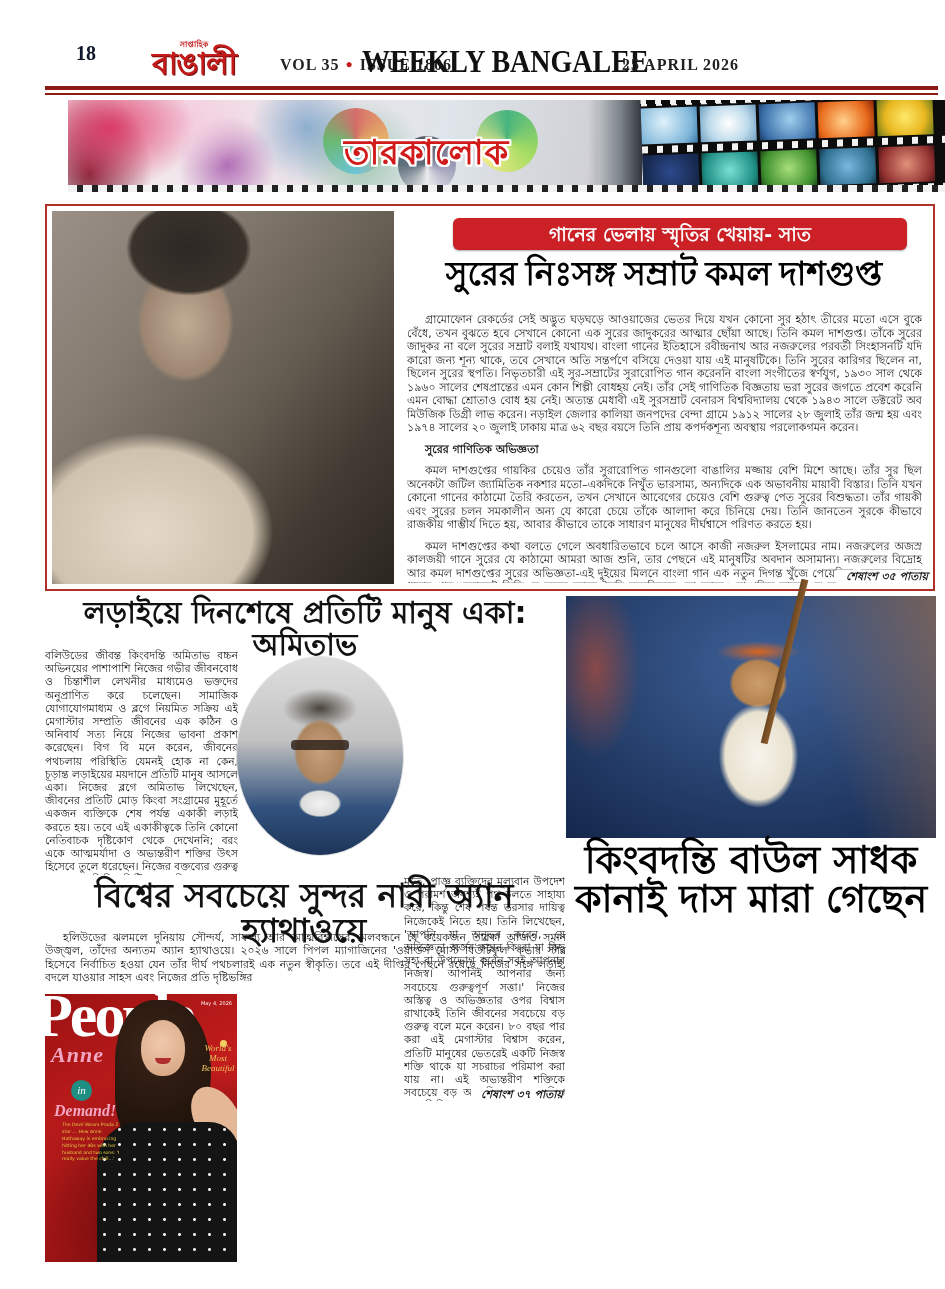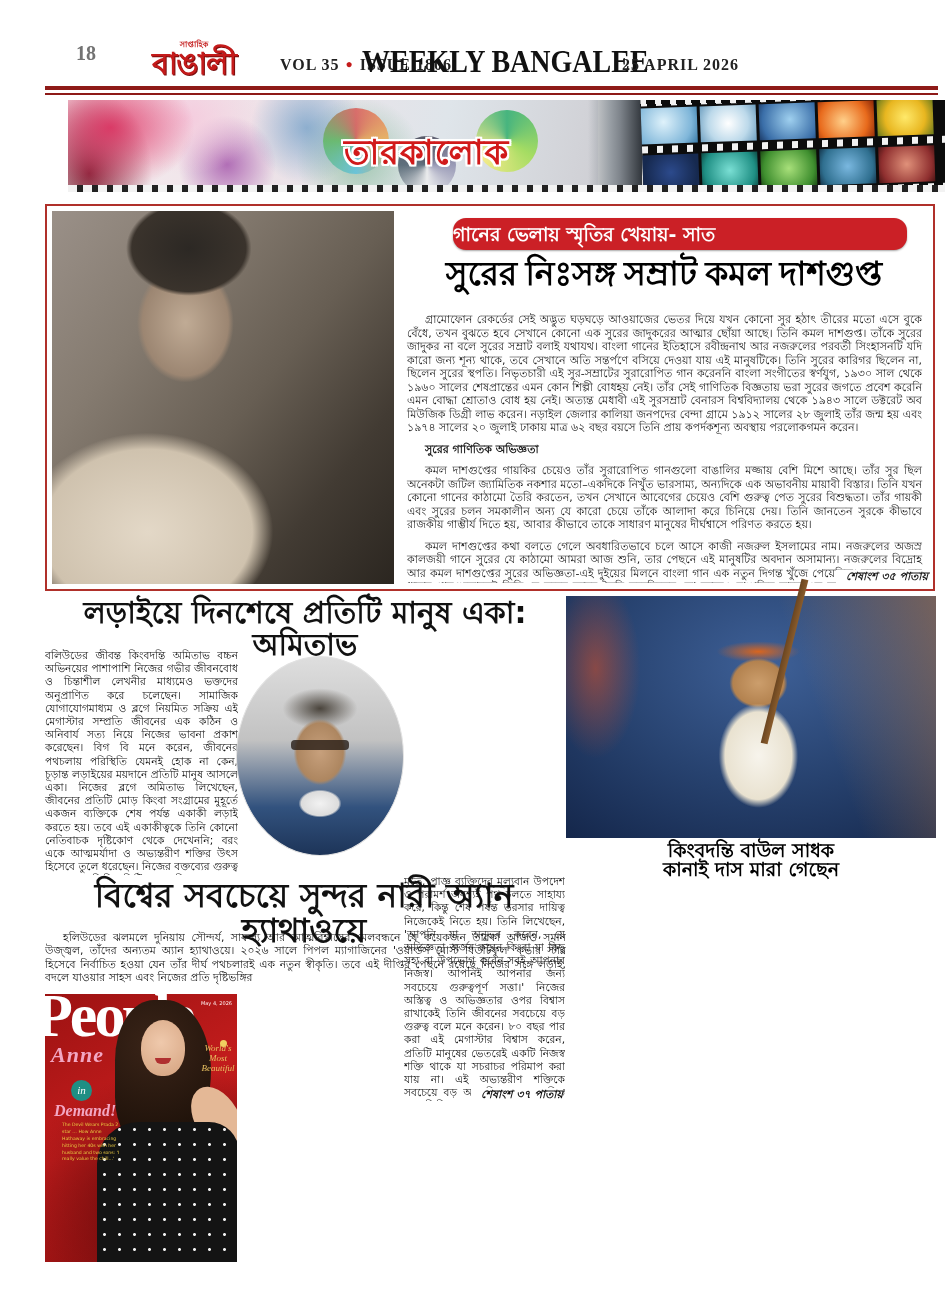--- a/index.html
+++ b/index.html
@@ -1,21 +1,21 @@
 <!DOCTYPE html>
 <html><head>
 <meta charset="utf-8">
 <style>
   html,body{margin:0;padding:0;background:#e8e8e8;}
   #page{position:relative;width:945px;height:1289px;background:#ffffff;overflow:hidden;
         font-family:"DejaVu Sans",sans-serif;color:#111;}
   .abs{position:absolute;}
 
   
-  .pageno{font-family:"Liberation Serif",serif;font-weight:bold;font-size:20px;color:#737373;}
+  .pageno{font-family:"Liberation Serif",serif;font-weight:bold;font-size:20px;color:#0f172a;}
   .logo{background:#fff;padding:1px 4px;text-align:center;line-height:1;}
   .logo-top{font-size:8px;color:#c41b1b;font-weight:bold;display:block;}
   .logo-main{font-size:30px;color:#c41b1b;font-weight:bold;letter-spacing:-1px;
              text-shadow:1px 1px 0 #7a0d0d;display:block;}
   .volissue,.hdate{font-family:"Liberation Serif",serif;font-weight:bold;font-size:16px;
              color:#222;letter-spacing:1px;white-space:nowrap;}
   .reddot{color:#c41b1b;font-size:12px;vertical-align:2px;padding:0 6px;}
   .masthead{font-family:"Liberation Serif",serif;font-weight:bold;font-size:28px;color:#111;
             letter-spacing:0px;transform:scaleY(1.12);transform-origin:top left;white-space:nowrap;}
   .rule1{background:#8e1a18;}
@@ -63,22 +63,22 @@
       background:repeating-linear-gradient(90deg,#f2f2f2 0 9px,#222 9px 15px);}
 
   
   .a1box{border:2.5px solid #b0302a;background:#fff;}
   .kphoto{background:
       radial-gradient(95px 72px at 40% 10%,#2c2824 0%,#3a332c 60%,rgba(58,51,44,0) 66%),
       radial-gradient(78px 96px at 39% 30%,#c0ab95 0%,#9c8672 55%,rgba(156,134,114,0) 62%),
       radial-gradient(30px 14px at 39% 36%,#6a5a4a 0%,rgba(106,90,74,0) 80%),
       radial-gradient(190px 150px at 28% 86%,#e3d8c7 0%,#cfc2ae 55%,rgba(207,194,174,0) 66%),
       linear-gradient(128deg,#9a9088 0%,#857b70 28%,#675e53 55%,#423b33 78%,#2b2620 100%);}
-  .kicker{background:#cb2026;border-radius:13px;color:#fff;font-weight:bold;font-size:19px;
-      text-align:left;line-height:32px;box-shadow:0 1px 2px rgba(0,0,0,.35);}
+  .kicker{background:#cb2026;border-radius:6px;color:#fff;font-weight:bold;font-size:19px;
+      text-align:center;line-height:32px;box-shadow:0 1px 2px rgba(0,0,0,.35);}
   .headline{font-weight:bold;color:#000;text-align:center;line-height:1.1;}
   .bodytxt{font-size:11px;line-height:13.5px;text-align:justify;color:#1a1a1a;overflow:hidden;}
   .bp{margin:8px;}
   .ind{text-indent:18px;}
   .sub{font-weight:bold;text-indent:18px;}
   .contmark{position:absolute;right:2px;bottom:0;background:#fff;padding-left:10px;
       font-style:italic;font-weight:bold;font-size:11px;}
 
   
   .h2line{font-weight:bold;font-size:30px;text-align:center;letter-spacing:0px;line-height:1.05;}
@@ -96,21 +96,21 @@
   
   .baulphoto{background:
       radial-gradient(64px 84px at 52% 66%,#f7f4ec 0%,#e9e2d0 52%,rgba(233,226,208,0) 62%),
       radial-gradient(44px 38px at 52% 36%,#cc9e6c 0%,#b3824f 58%,rgba(179,130,79,0) 66%),
       radial-gradient(52px 13px at 52% 23%,#d8651f 0%,rgba(216,101,31,0) 80%),
       radial-gradient(60px 120px at 8% 30%,rgba(216,80,40,.55),rgba(216,80,40,0) 75%),
       linear-gradient(250deg,rgba(240,150,70,.4) 0%,rgba(240,150,70,0) 35%),
       radial-gradient(320px 230px at 55% 28%,#3e6097 0%,#27426f 52%,#14264a 100%);}
   .ektara{position:absolute;left:58%;top:-8%;width:7px;height:70%;background:
       linear-gradient(90deg,#6a4520,#8a5c2c);transform:rotate(14deg);}
-  .baul-h{font-weight:bold;font-size:19px;text-align:center;line-height:1.02;color:#000;}
+  .baul-h{font-weight:bold;font-size:38px;text-align:center;line-height:1.02;color:#000;}
 
   
   .hath-h{font-weight:bold;font-size:33px;text-align:center;line-height:1.05;}
   .lead{font-size:10.8px;line-height:13.4px;text-align:justify;overflow:hidden;}
 
   
   .cover{overflow:hidden;background:
       radial-gradient(240px 200px at 70% 80%,#5e0a0a 0%,rgba(94,10,10,0) 70%),
       linear-gradient(150deg,#9c1212 0%,#c21c1c 45%,#8a0e0e 100%);}
   .cover .plogo{position:absolute;left:-10px;top:-14px;width:220px;font-family:"Liberation Serif",serif;

